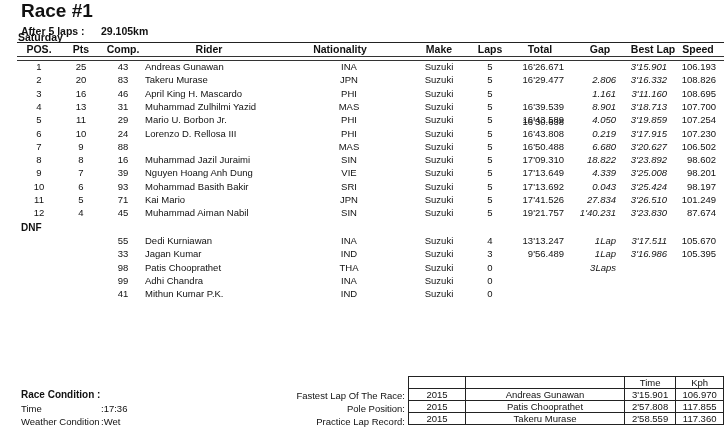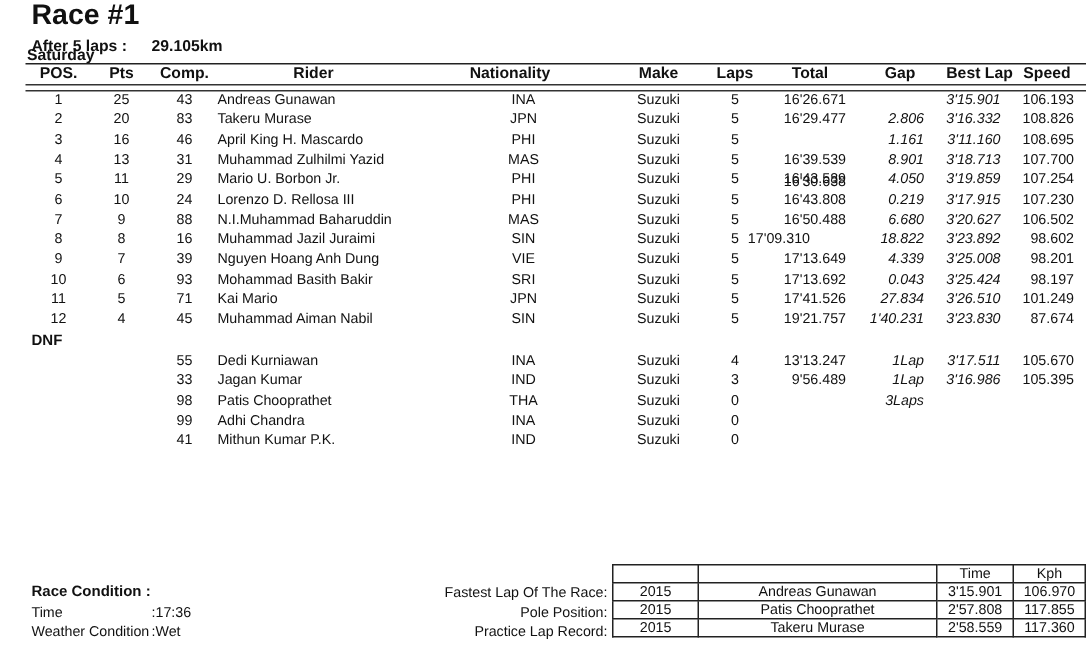--- a/index.html
+++ b/index.html
@@ -124,38 +124,37 @@
       <span class="c ctr" style="left: 490px;">5</span>
       <span class="c rt" style="left: 564px;">16'43.808</span>
       <span class="c rt it" style="left: 616px;">0.219</span>
       <span class="c rt it" style="left: 667px;">3'17.915</span>
       <span class="c rt" style="left: 716px;">107.230</span>
     </div>
     <div class="row" style="top: 140.8px;">
       <span class="c ctr" style="left: 39px;">7</span>
       <span class="c ctr" style="left: 81px;">9</span>
       <span class="c ctr" style="left: 123px;">88</span>
-      <span class="c " style="left: 145px;">N.I.Muhammad Baharuddin</span>
       <span class="c ctr" style="left: 349px;">MAS</span>
       <span class="c ctr" style="left: 439px;">Suzuki</span>
       <span class="c ctr" style="left: 490px;">5</span>
       <span class="c rt" style="left: 564px;">16'50.488</span>
       <span class="c rt it" style="left: 616px;">6.680</span>
       <span class="c rt it" style="left: 667px;">3'20.627</span>
       <span class="c rt" style="left: 716px;">106.502</span>
     </div>
     <div class="row" style="top: 154.1px;">
       <span class="c ctr" style="left: 39px;">8</span>
       <span class="c ctr" style="left: 81px;">8</span>
       <span class="c ctr" style="left: 123px;">16</span>
       <span class="c " style="left: 145px;">Muhammad Jazil Juraimi</span>
       <span class="c ctr" style="left: 349px;">SIN</span>
       <span class="c ctr" style="left: 439px;">Suzuki</span>
       <span class="c ctr" style="left: 490px;">5</span>
-      <span class="c rt" style="left: 540px; text-align: right;">17'09.310</span>
+      <span class="c rt" style="left: 564px; text-align: right;">17'09.310</span>
       <span class="c rt it" style="left: 616px;">18.822</span>
       <span class="c rt it" style="left: 667px;">3'23.892</span>
       <span class="c rt" style="left: 716px;">98.602</span>
     </div>
     <div class="row" style="top: 167.4px;">
       <span class="c ctr" style="left: 39px;">9</span>
       <span class="c ctr" style="left: 81px;">7</span>
       <span class="c ctr" style="left: 123px;">39</span>
       <span class="c " style="left: 145px;">Nguyen Hoang Anh Dung</span>
       <span class="c ctr" style="left: 349px;">VIE</span>

